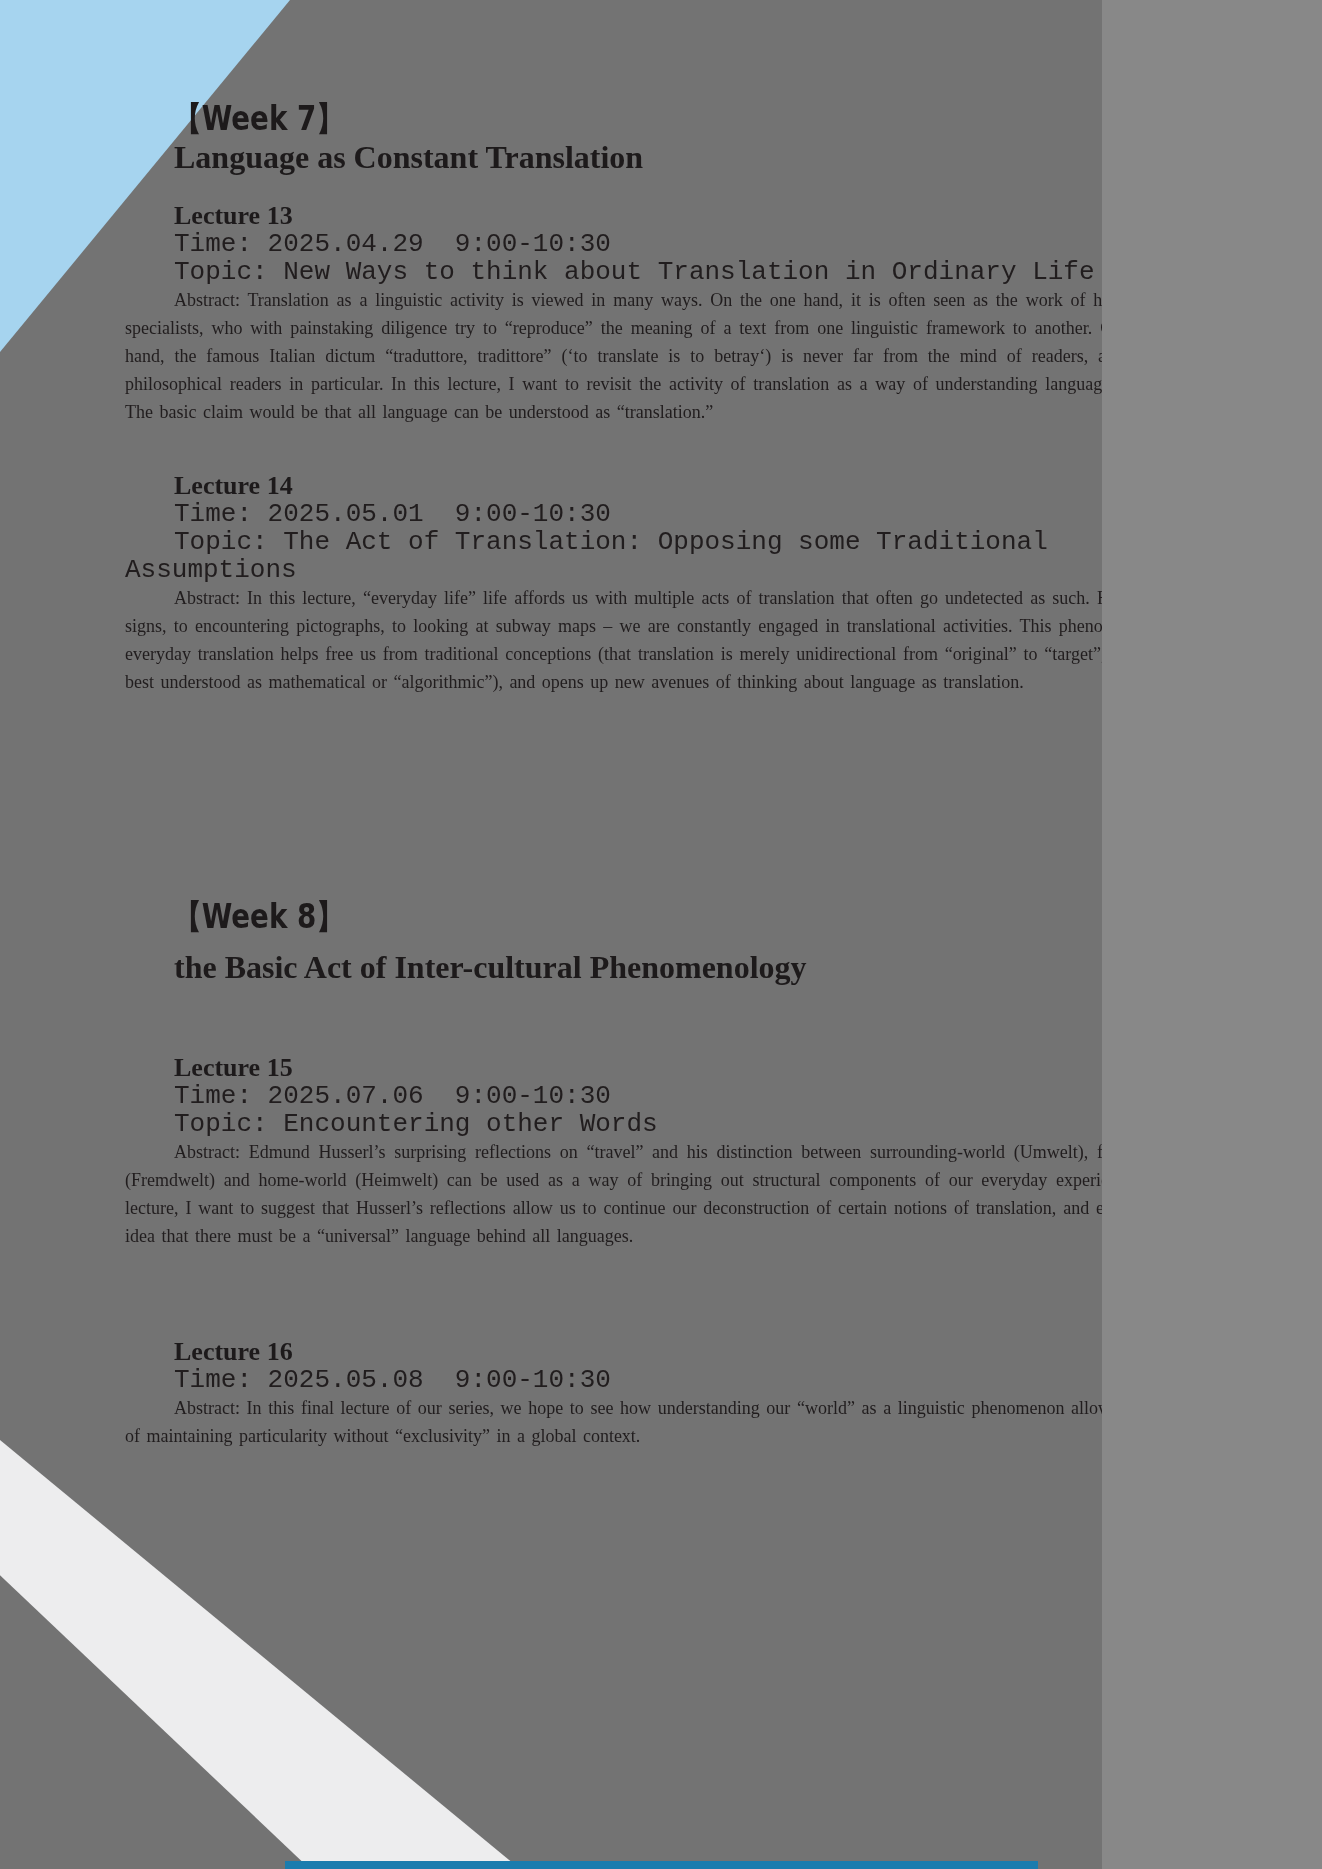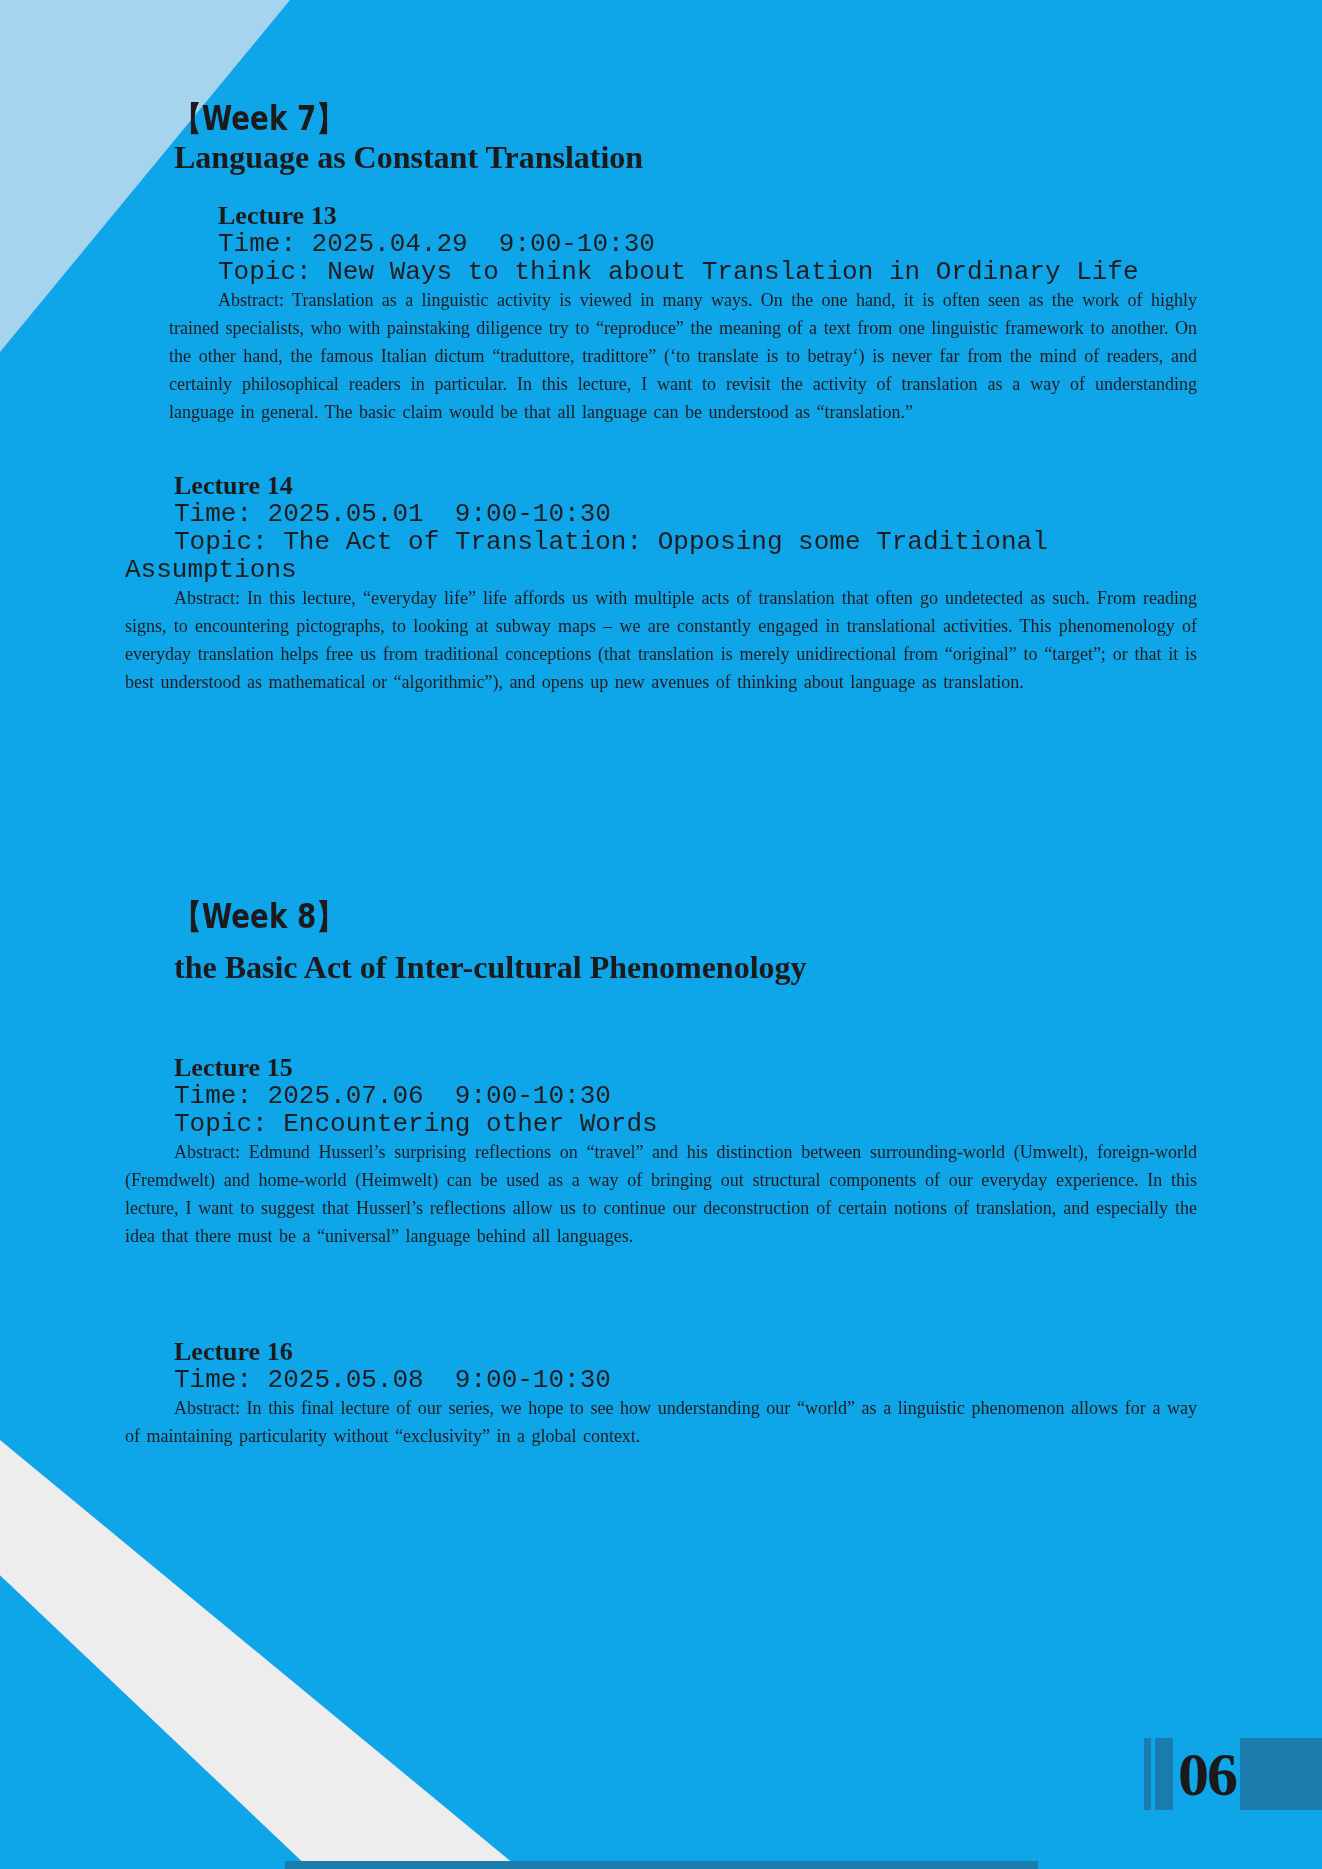--- a/index.html
+++ b/index.html
@@ -1,20 +1,20 @@
 <!DOCTYPE html>
 <html><head>
 <meta charset="utf-8">
 <title>Course Schedule — Page 06</title>
 <style>
   html,body { margin:0; padding:0; background:#888; }
   .page {
     position:relative;
-    width:1322px; height:1869px;
-    background:#0ea5e9;
+    width:1102px; height:1869px;
+    background:#737373;
     overflow:hidden;
     font-family:"Liberation Serif", serif;
     color:#211d1e;
   }
 
   
   .corner-triangle {
     position:absolute; left:0; top:0;
     width:290px; height:352px;
     background:#a6d4ef;
@@ -82,21 +82,21 @@
   }
   .abstract {
     font-size:18px;
     line-height:28px;
     text-indent:49px;
     text-align:justify;
     word-spacing:2px;
     margin:0;
   }
 
-  .lecture-13 { margin-top:30px;margin-left:44px; }
+  .lecture-13 { margin-top:30px; }
   .lecture-14 { margin-top:46px; }
   .lecture-15 { margin-top:72px; }
   .lecture-16 { margin-top:88px; }
 
   
   .pn-bar-thin {
     position:absolute; left:1144px; top:1738px;
     width:7px; height:72px; background:#1b7cae; z-index:2;
   }
   .pn-bar-thick {

